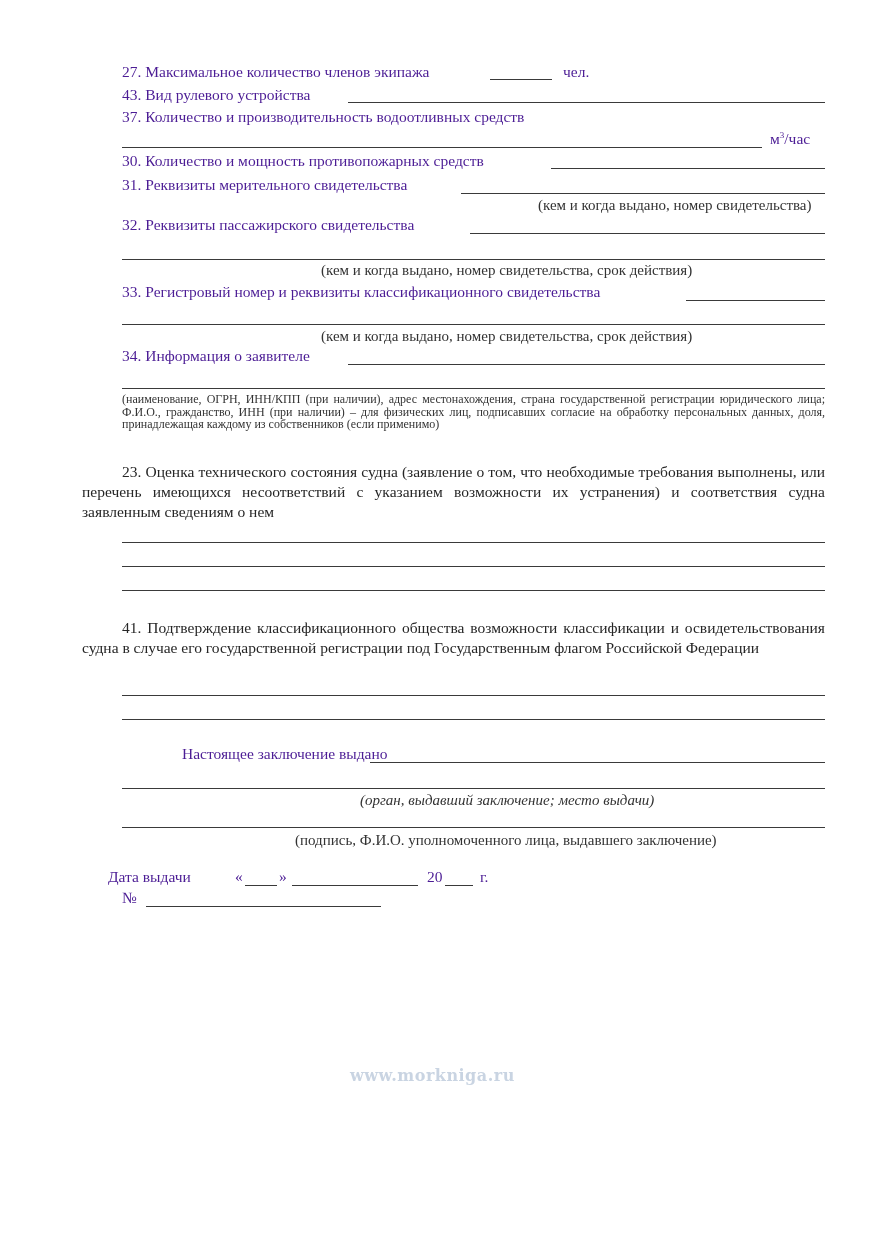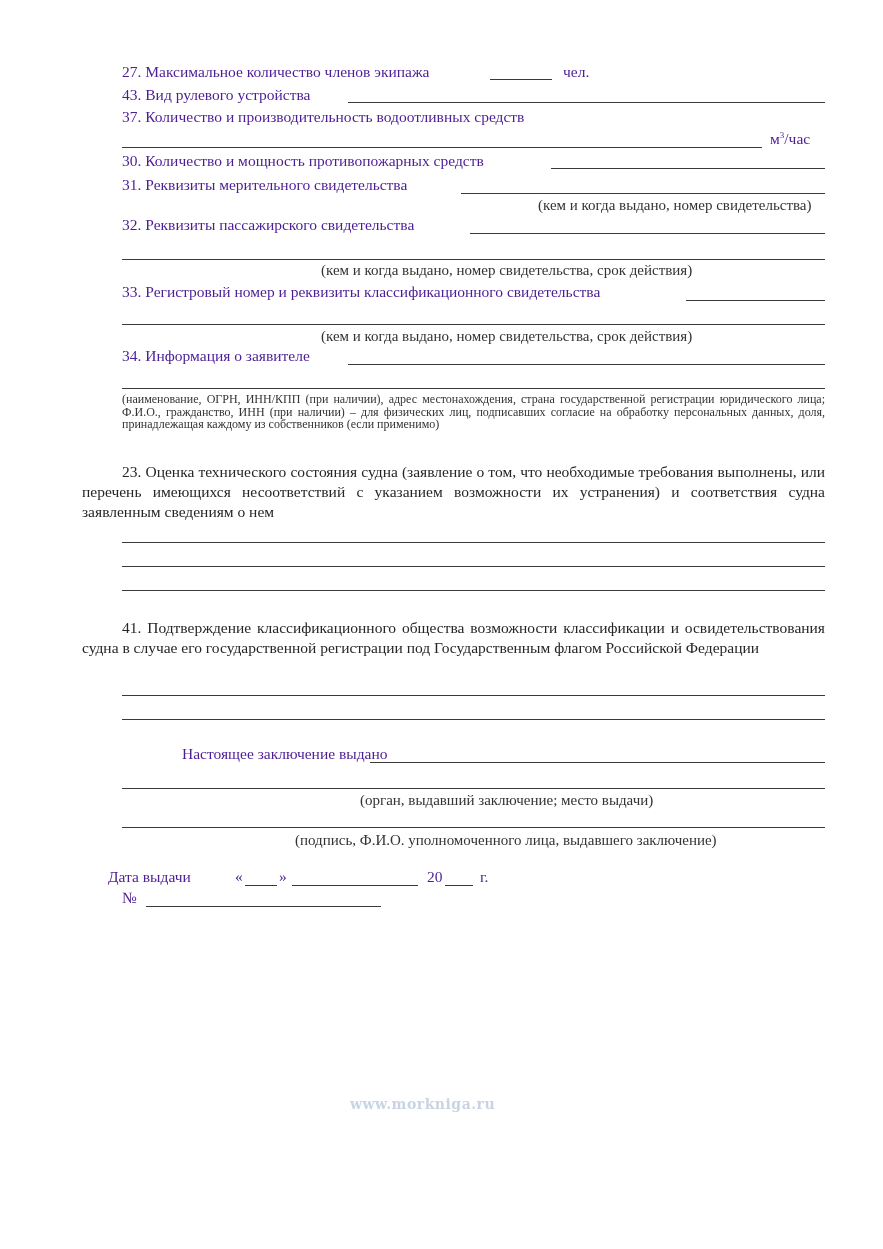--- a/index.html
+++ b/index.html
@@ -8,21 +8,21 @@
     font-family: "Liberation Serif", "DejaVu Serif", serif;
     color: #2a2a2a;
   }
   .abs { position: absolute; }
   .t { font-size: 15.5px; line-height: 18px; white-space: nowrap; color: #4c1d95; }
   .small { font-size: 15px; line-height: 12px; color: #333; white-space: nowrap; margin-left: 33px; }
   .line { position: absolute; height: 0; border-top: 1.6px solid #3a3a3a; }
   .para { font-size: 15.5px; line-height: 20px; text-align: justify; color: #262626; }
   .note { font-size: 12px; line-height: 12.5px; text-align: justify; color: #333; }
   sup { font-size: 9px; vertical-align: super; line-height: 0; }
-  .wm { font-family: "DejaVu Serif", serif; font-weight: bold; font-size: 14px; color: #c9d4e2; letter-spacing: 0.5px; margin-top: 30px; }
+  .wm { font-family: "DejaVu Serif", serif; font-weight: bold; font-size: 16px; color: #c9d4e2; letter-spacing: 0.5px; }
 </style>
 </head>
 <body>
 
 <span class="abs t" style="left:122px; top:63px;">27. Максимальное количество членов экипажа</span>
 <div class="line" style="left:490px; width:62px; top:79px;"></div>
 <span class="abs t" style="left:563px; top:63px;">чел.</span>
 
 <span class="abs t" style="left:122px; top:86px;">43. Вид рулевого устройства</span>
 <div class="line" style="left:348px; width:477px; top:102px;"></div>
@@ -58,21 +58,21 @@
 <div class="line" style="left:122px; width:703px; top:566px;"></div>
 <div class="line" style="left:122px; width:703px; top:590px;"></div>
 
 <div class="abs para" style="left:82px; top:618px; width:743px; text-indent:40px;">41. Подтверждение классификационного общества возможности классификации и освидетельствования судна в случае его государственной регистрации под Государственным флагом Российской Федерации</div>
 <div class="line" style="left:122px; width:703px; top:695px;"></div>
 <div class="line" style="left:122px; width:703px; top:719px;"></div>
 
 <span class="abs t" style="left:138px; top:745px;margin-left:44px;">Настоящее заключение выдано</span>
 <div class="line" style="left:370px; width:455px; top:762px;"></div>
 <div class="line" style="left:122px; width:703px; top:788px;"></div>
-<span class="abs small" style="left:327px; top:794px;">(орган, выдавший заключение; место выдачи)</span>
+<span class="abs small" style="left:327px; top:794px;font-style:italic;">(орган, выдавший заключение; место выдачи)</span>
 <div class="line" style="left:122px; width:703px; top:827px;"></div>
 <span class="abs small" style="left:262px; top:834px;">(подпись, Ф.И.О. уполномоченного лица, выдавшего заключение)</span>
 
 <span class="abs t" style="left:108px; top:868px;">Дата выдачи</span>
 <span class="abs t" style="left:235px; top:868px;">«</span>
 <div class="line" style="left:245px; width:32px; top:885px;"></div>
 <span class="abs t" style="left:279px; top:868px;">»</span>
 <div class="line" style="left:292px; width:126px; top:885px;"></div>
 <span class="abs t" style="left:427px; top:868px;">20</span>
 <div class="line" style="left:445px; width:28px; top:885px;"></div>

